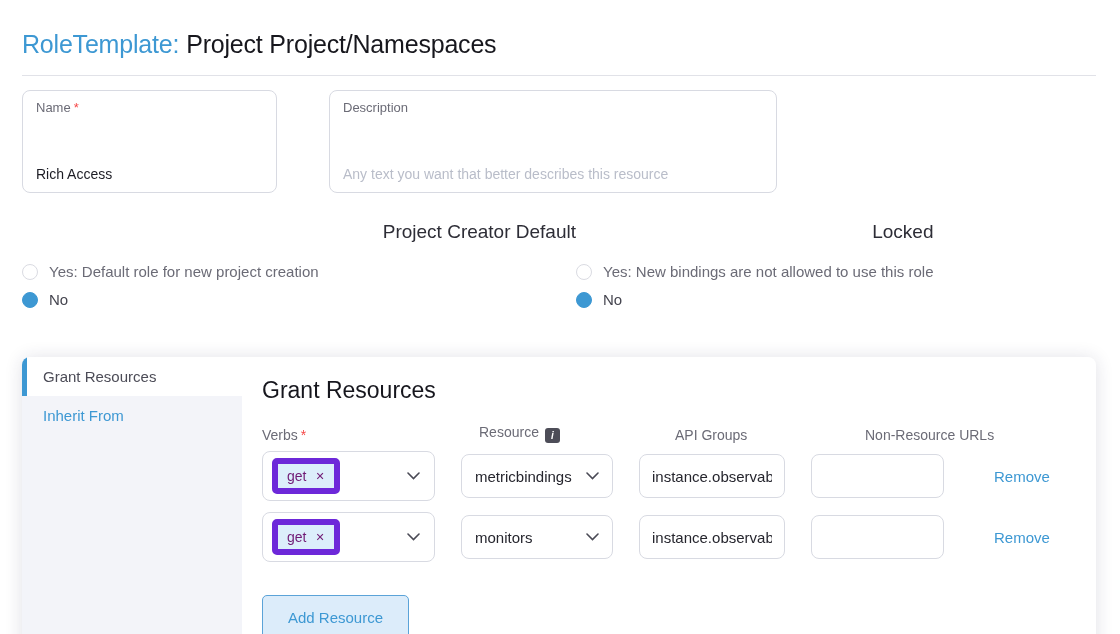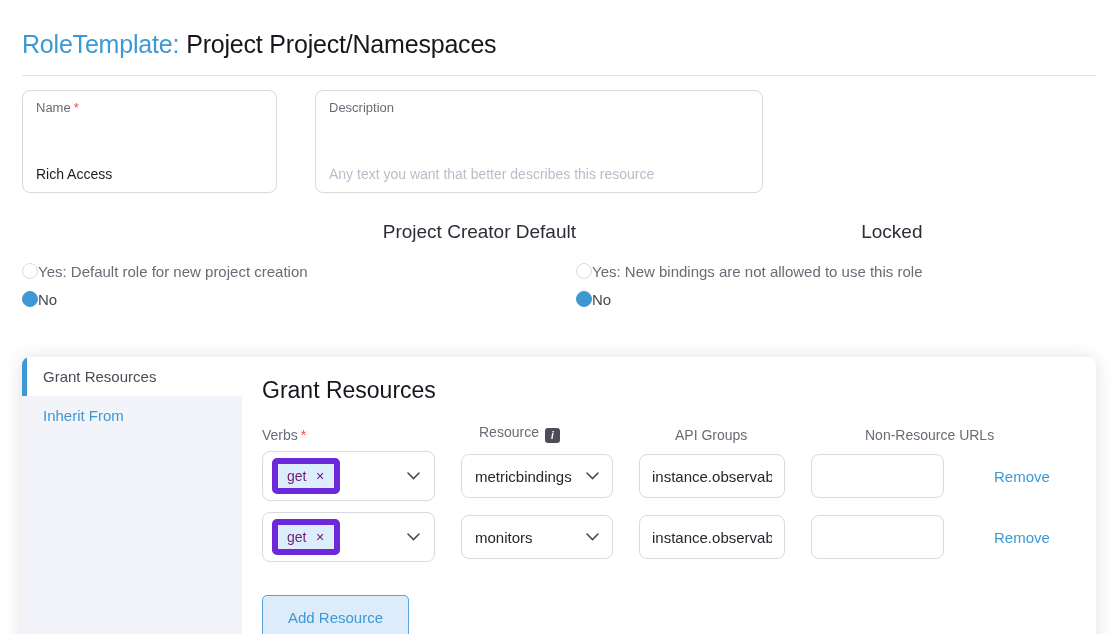--- a/index.html
+++ b/index.html
@@ -11,41 +11,41 @@
   }
   .page { padding: 30px 12px 0 22px; width: 1108px; }
 
   
   .page-title { margin: 0 0 16px 0; font-size: 25px; font-weight: 500; letter-spacing: -0.2px; }
   .title-type { color: #3d98d3; margin-right: 7px; }
   .title-name { color: #17171d; }
   .divider { border-bottom: 1px solid #e1e2e8; margin-bottom: 14px; }
 
   
-  .form-row { display: flex; gap: 38px; margin-bottom: 28px; }
+  .form-row { display: flex; gap: 52px; margin-bottom: 28px; }
   .field {
     border: 1px solid #d8dae2; border-radius: 8px;
     padding: 9px 13px 10px 13px; display: flex; flex-direction: column; gap: 3px;
     background: #fff;
   }
   .field-name { width: 255px; }
   .field-desc { width: 448px; }
   .field-label { font-size: 13px; color: #6b6b76; }
   .req { color: #f64747; margin-left: 3px; }
   .field input {
     border: none; outline: none; padding: 0; background: transparent;
     font-size: 14px; color: #1c1c24; font-family: inherit; width: 100%; margin-top: 48px;
   }
   .field input::placeholder { color: #b9bdc9; }
 
   
   .radio-sections { display: flex; margin-bottom: 38px; }
   .radio-col-left { width: 554px; }
   .section-heading { font-size: 19px; font-weight: 400; color: #2d2d36; margin: 0 0 20px 0; text-align: right; }
-  .radio-row { display: flex; align-items: flex-start; margin-bottom: 11px; cursor: pointer; font-size: 15px; }
+  .radio-row { display: flex; align-items: center; gap: 11px; margin-bottom: 11px; cursor: pointer; font-size: 15px; }
   .radio-dot {
     width: 16px; height: 16px; border-radius: 50%;
     border: 1px solid #dadbe2; background: #fff; flex: none;
   }
   .radio-dot.checked { background: #3d98d3; border-color: #3d98d3; }
   .radio-label { color: #6b6b76; }
   .radio-row.checked .radio-label { color: #45454f; }
 
   
   .panel {

